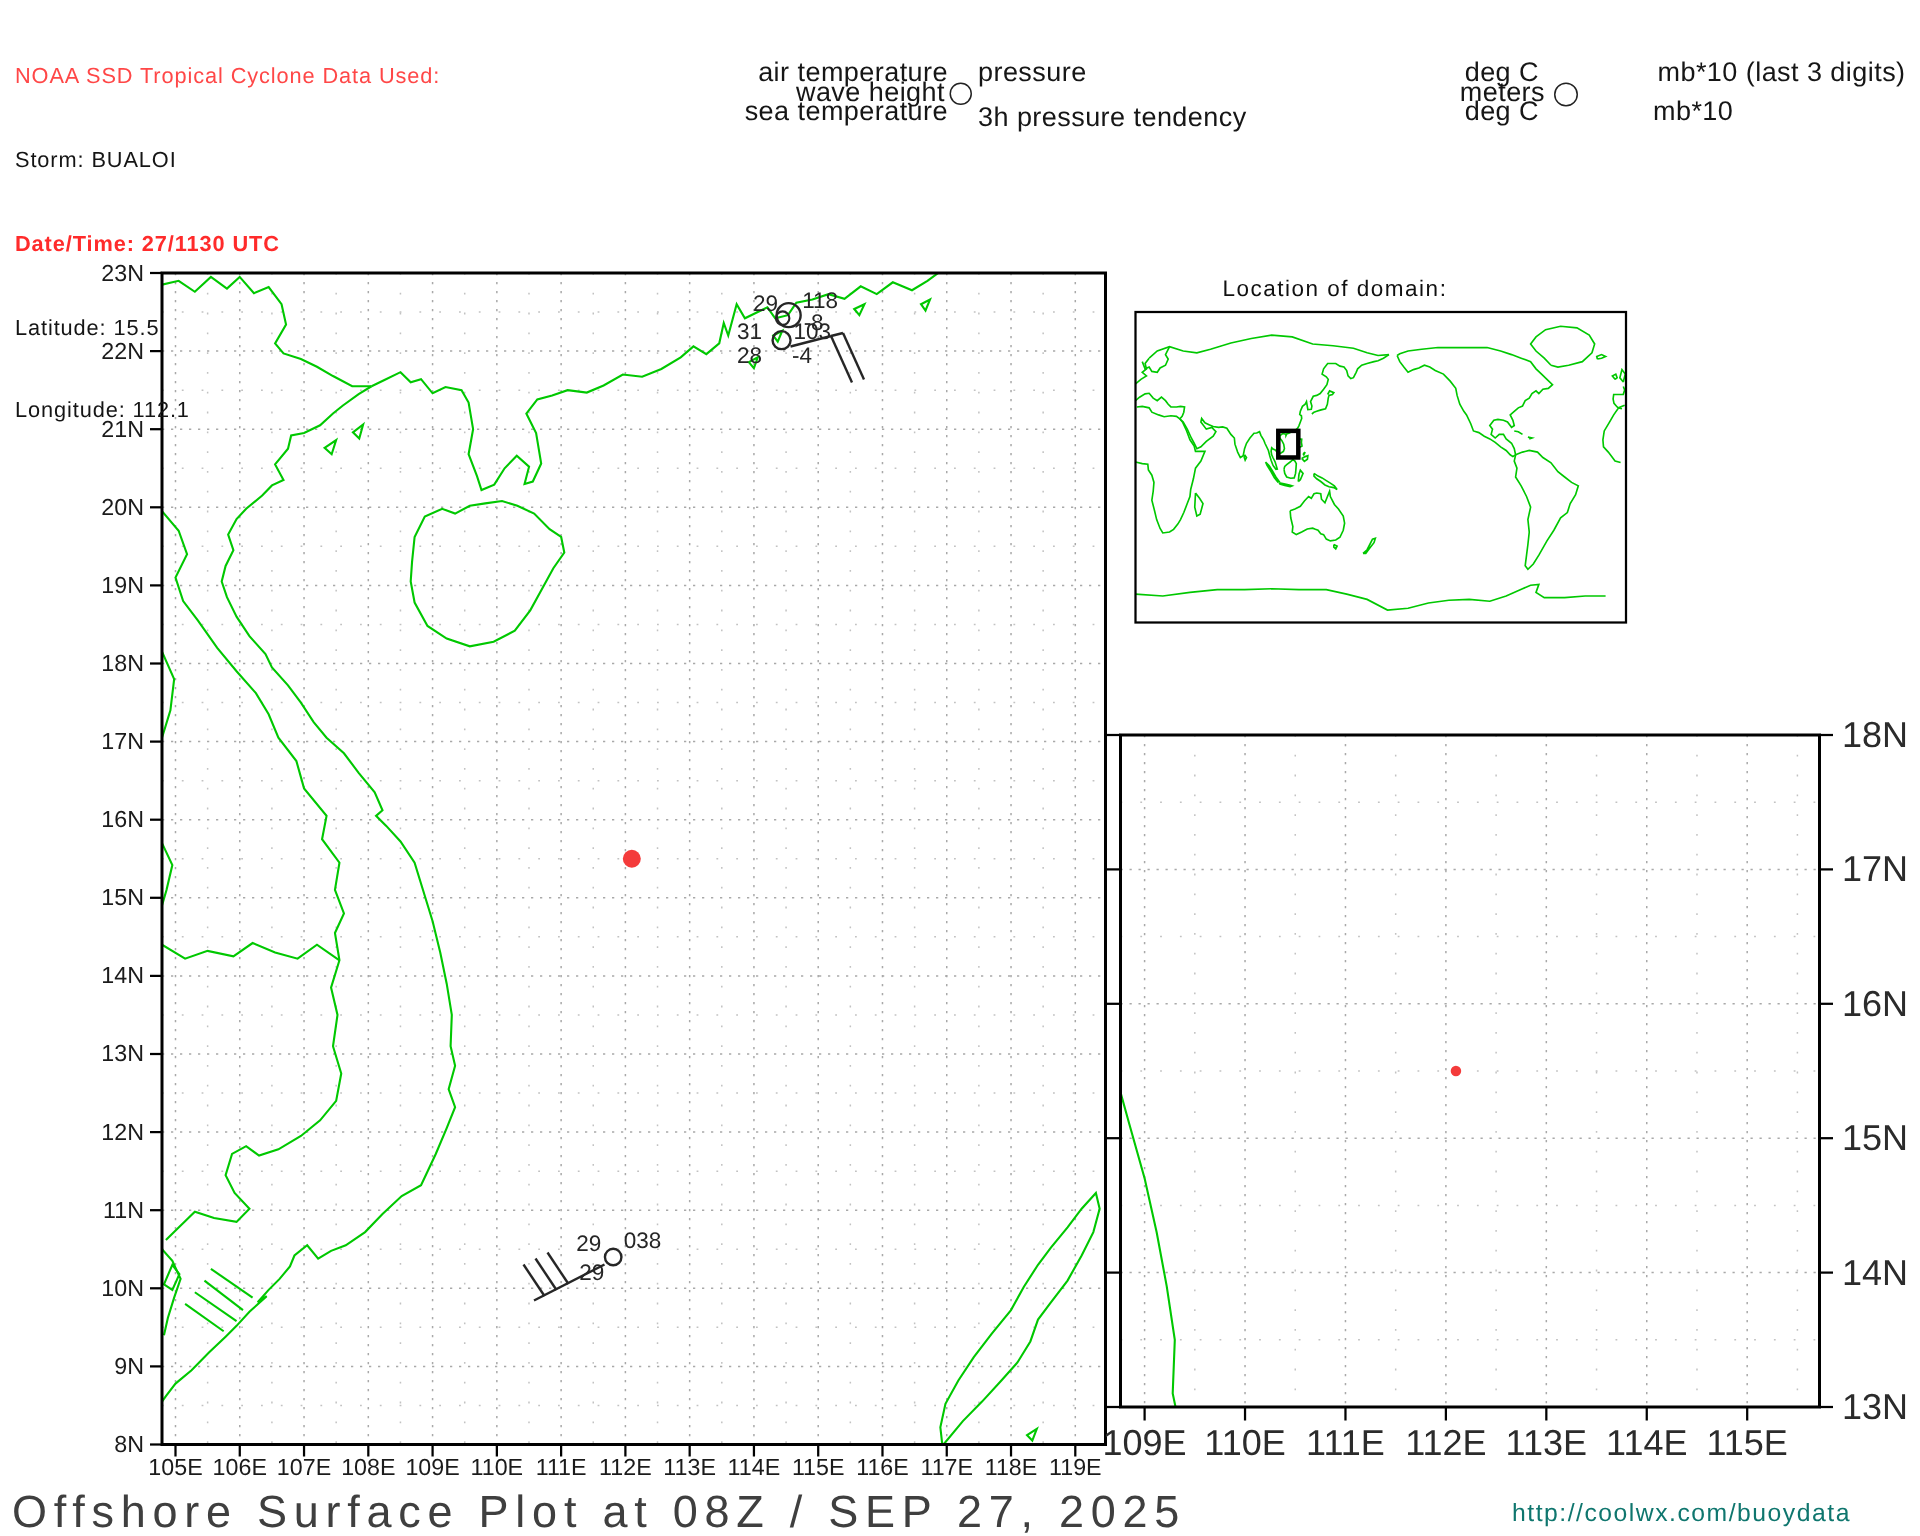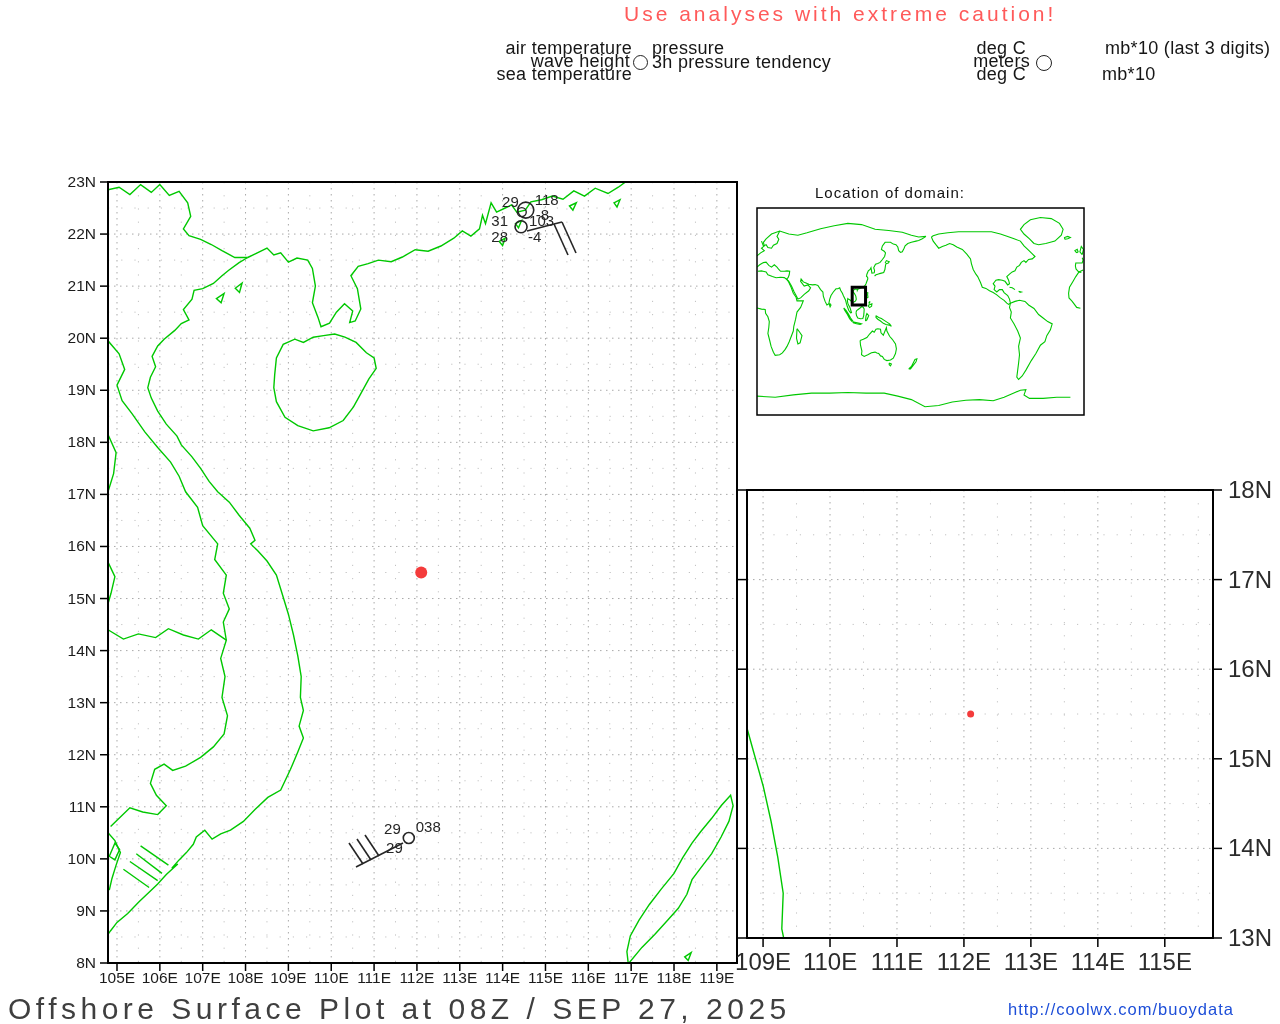--- a/index.html
+++ b/index.html
@@ -9,21 +9,21 @@
   .hdr{font-size:14.5px;line-height:18.6px;letter-spacing:.6px;color:#151515;white-space:pre;}
   .hdr .red{color:#ff4747;}
   .hdr .redbold{color:#ff2b2b;font-weight:bold;}
   .caution{font-size:21px;letter-spacing:3px;color:#ff5a5a;white-space:nowrap;}
   .warn{font-size:14px;letter-spacing:1.4px;color:#ff4d4d;white-space:nowrap;}
   .leg{font-size:18px;line-height:13px;color:#161616;letter-spacing:.3px;white-space:nowrap;}
   .leg-r{text-align:right;}
   .legcircle{border:1.6px solid #222;border-radius:50%;background:#fff;}
   .insettitle{font-size:15px;letter-spacing:1px;color:#111;white-space:nowrap;}
   .foot-title{font-size:30px;letter-spacing:4.5px;color:#3f3f3f;white-space:nowrap;}
-  .foot-url{font-size:16.5px;letter-spacing:1px;color:#1d4ed8;white-space:nowrap;}
+  .foot-url{font-size:16.5px;letter-spacing:1px;color:#0f766e;white-space:nowrap;}
   svg text{font-family:"Liberation Sans",sans-serif;}
 </style>
 </head>
 <body>
 
 <div id="stage">
 
   <svg id="plot" class="abs" style="left:0;top:0;" width="1280" height="1024">
       <g>
         <line x1="116.99795640326948" y1="182" x2="116.99795640326948" y2="963" stroke="#a9a9a9" stroke-width="1" stroke-dasharray="1.5 4.5"></line>
@@ -326,29 +326,35 @@
           <polyline points="1064.9,239.3 1067.7,238.8 1070.4,237.6 1067.7,236.4 1064.5,237.6 1064.9,239.3" fill="none" stroke="#00c800" stroke-width="1.1"></polyline>
           <polyline points="1009.5,287.3 1012.2,287.8 1015.0,289.6" fill="none" stroke="#00c800" stroke-width="1.1"></polyline>
           <polyline points="1018.6,291.4 1021.3,292.0 1019.5,292.6" fill="none" stroke="#00c800" stroke-width="1.1"></polyline>
           <polyline points="829.7,303.2 831.0,305.0 830.1,306.8 829.5,305.0 829.7,303.2" fill="none" stroke="#00c800" stroke-width="1.1"></polyline>
         </g>
         <rect x="757" y="208" width="327" height="207" fill="none" stroke="#000000" stroke-width="1.5"></rect>
         <rect x="852.1933333333334" y="287.25142857142856" width="13.352499999999964" height="17.742857142857133" fill="none" stroke="#000000" stroke-width="3"></rect>
       </g>
     </svg>
 
-
-  <div class="abs caution" style="left:624px;top:2px;">Use analyses with extreme caution!</div>
+  <div class="abs hdr" style="left:10px;top:5px;">
+    <div class="red">NOAA SSD Tropical Cyclone Data Used:</div>
+    <div>Storm: BUALOI</div>
+    <div class="redbold">Date/Time: 27/1130 UTC</div>
+    <div>Latitude: 15.5</div>
+    <div>Longitude: 112.1</div>
+  </div>
+
 
   <div class="abs leg leg-r" style="left:432px;top:42px;width:200px;">air temperature</div>
   <div class="abs leg leg-r" style="left:432px;top:55px;width:198px;">wave height</div>
   <div class="abs leg leg-r" style="left:432px;top:68px;width:200px;">sea temperature</div>
   <div class="abs legcircle" style="left:633px;top:55px;width:13px;height:13px;"></div>
   <div class="abs leg" style="left:652px;top:42px;">pressure</div>
-  <div class="abs leg" style="left:652px;top:56px;">3h pressure tendency</div>
+  <div class="abs leg" style="left:652px;top:72px;">3h pressure tendency</div>
 
   <div class="abs leg leg-r" style="left:906px;top:42px;width:120px;">deg C</div>
   <div class="abs leg leg-r" style="left:906px;top:55px;width:124px;">meters</div>
   <div class="abs leg leg-r" style="left:906px;top:68px;width:120px;">deg C</div>
   <div class="abs legcircle" style="left:1036px;top:55px;width:14px;height:14px;"></div>
   <div class="abs leg" style="left:1058px;top:42px;margin-left:47px;">mb*10 (last 3 digits)</div>
   <div class="abs leg" style="left:1058px;top:68px;margin-left:44px;">mb*10</div>
 
 
   <div class="abs insettitle" style="left:815px;top:184px;">Location of domain:</div>

